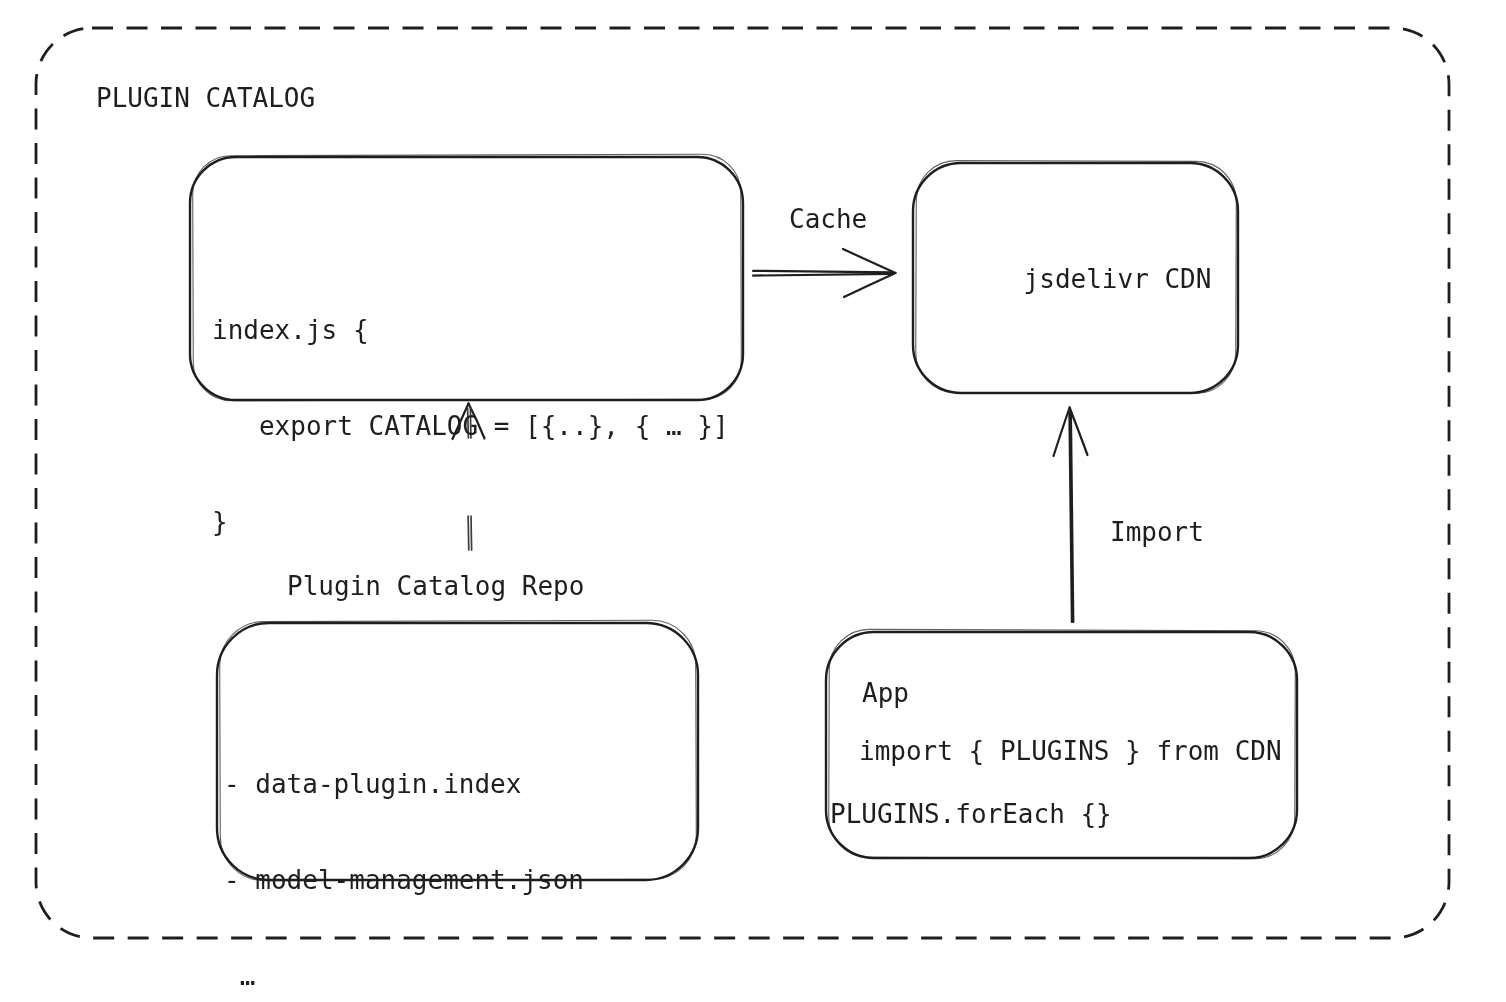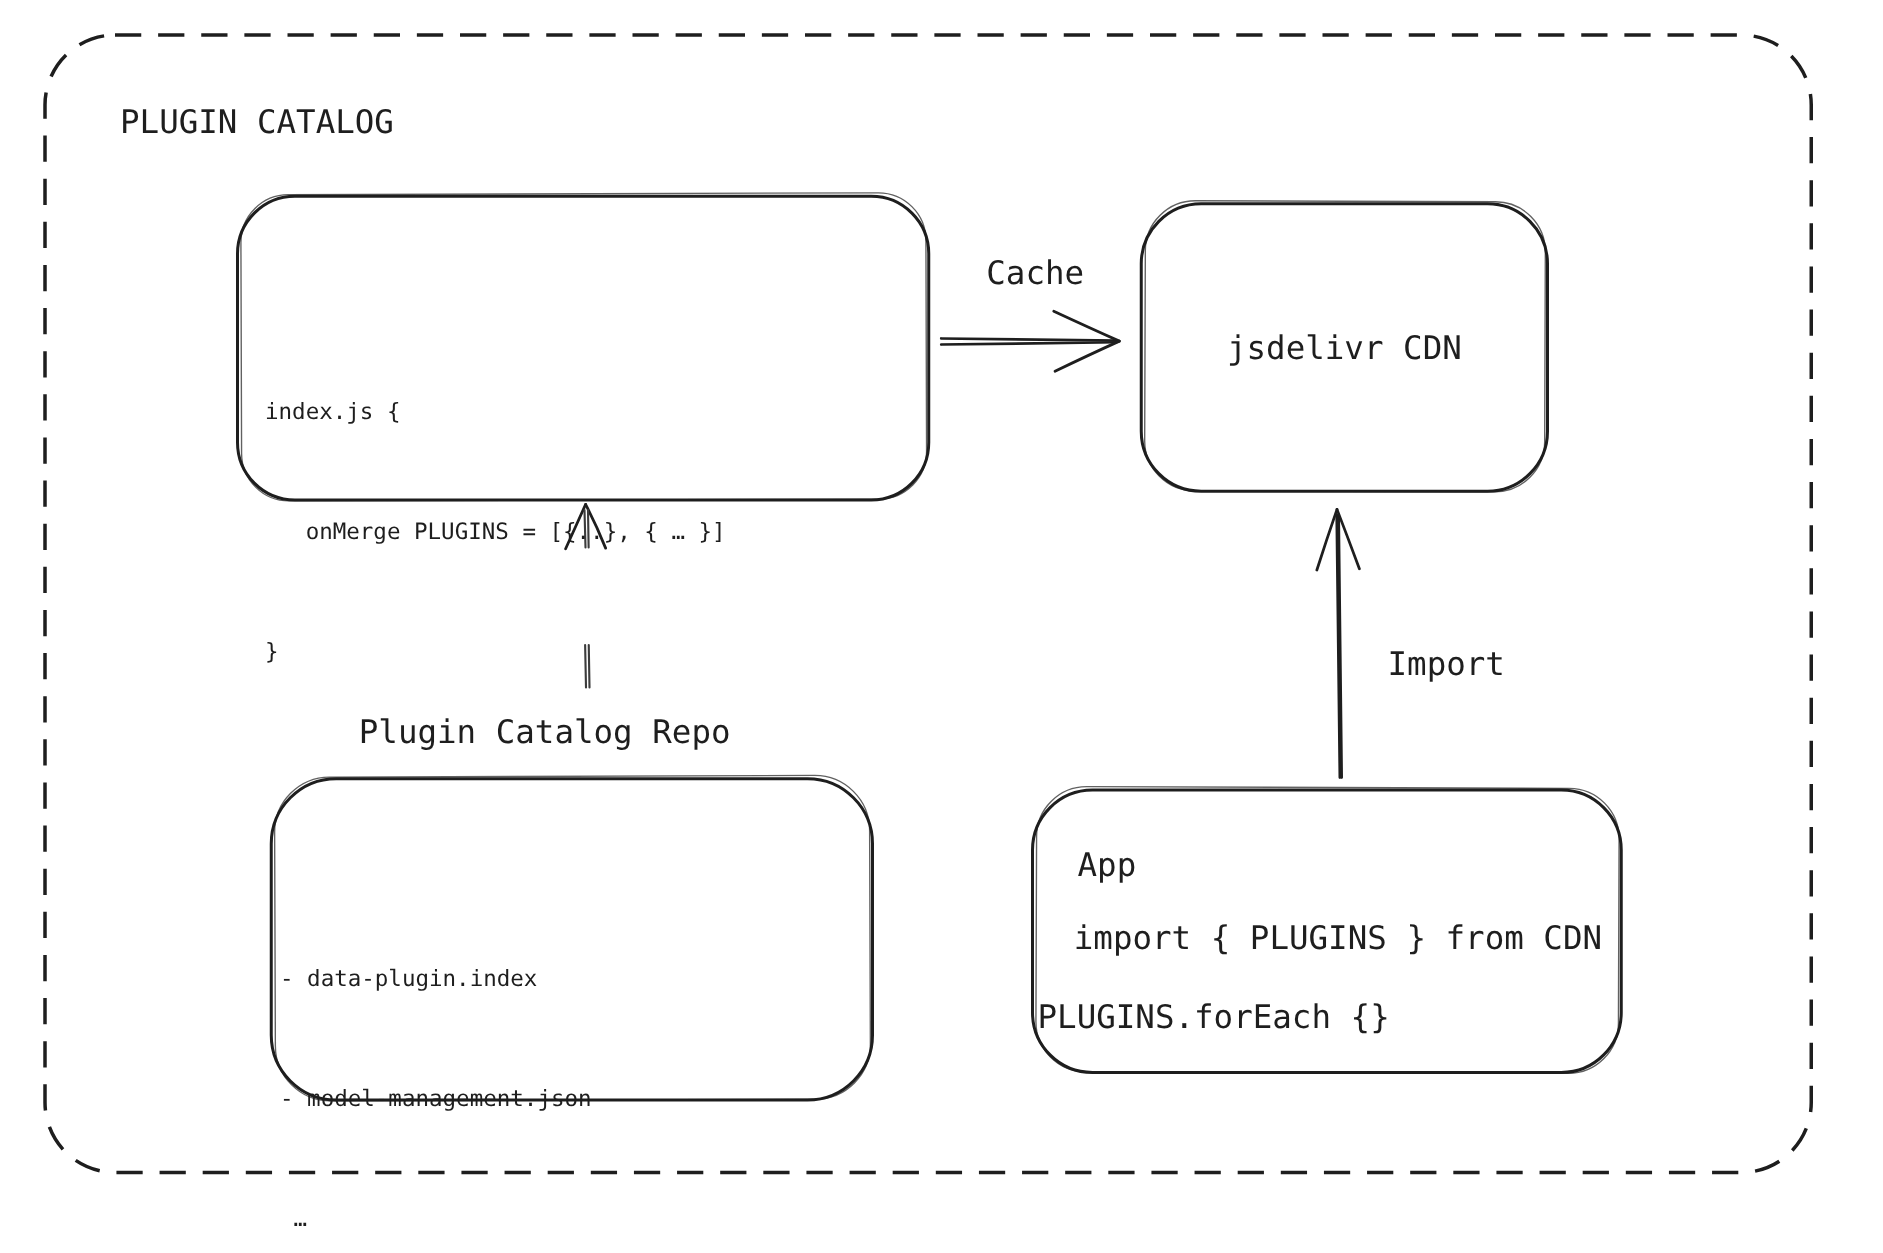--- a/index.html
+++ b/index.html
@@ -51,21 +51,21 @@
     stroke-dasharray: 21 13.5;
   }
   .txt {
     position: absolute;
     font-size: 26px;
     line-height: 30px;
     white-space: pre;
   }
   .txt-block {
     position: absolute;
-    font-size: 18px;
+    font-size: 26px;
     line-height: 32px;
     white-space: pre;
   }
   .center {
     text-align: center;
   }
 </style>
 </head>
 <body>
 
@@ -116,27 +116,27 @@
       <path class="edge" d="M1073.3 622 L1070.9 412" stroke-width="1.6"></path>
       <path class="edge" d="M1053.5 456 Q1061.5 431 1069.6 407.5"></path>
       <path class="edge" d="M1069.6 407.5 Q1079 432 1087.5 455"></path>
     </g>
   </svg>
 
   <div class="txt" style="left:96px; top:83px;">PLUGIN CATALOG</div>
 
   <div class="txt-block" style="left:212px; top:250px;">
     <div>index.js {</div>
-    <div>   onMerge PLUGINS = [{..}, { … }]</div>
+    <div>   export CATALOG = [{..}, { … }]</div>
     <div>}</div>
   </div>
 
   <div class="txt" style="left:789px; top:204px;">Cache</div>
 
-  <div class="txt center" style="left:913px; top:264px; width:325px;">jsdelivr CDN</div>
+  <div class="txt center" style="left:913px; top:264px; width:325px;padding-left:42px;">jsdelivr CDN</div>
 
 
   <div class="txt" style="left:1110px; top:517px;">Import</div>
 
   <div class="txt" style="left:287px; top:571px;">Plugin Catalog Repo</div>
   <div class="txt-block" style="left:224px; top:704px;">
     <div>- data-plugin.index</div>
     <div>- model-management.json</div>
     <div> …</div>
   </div>

